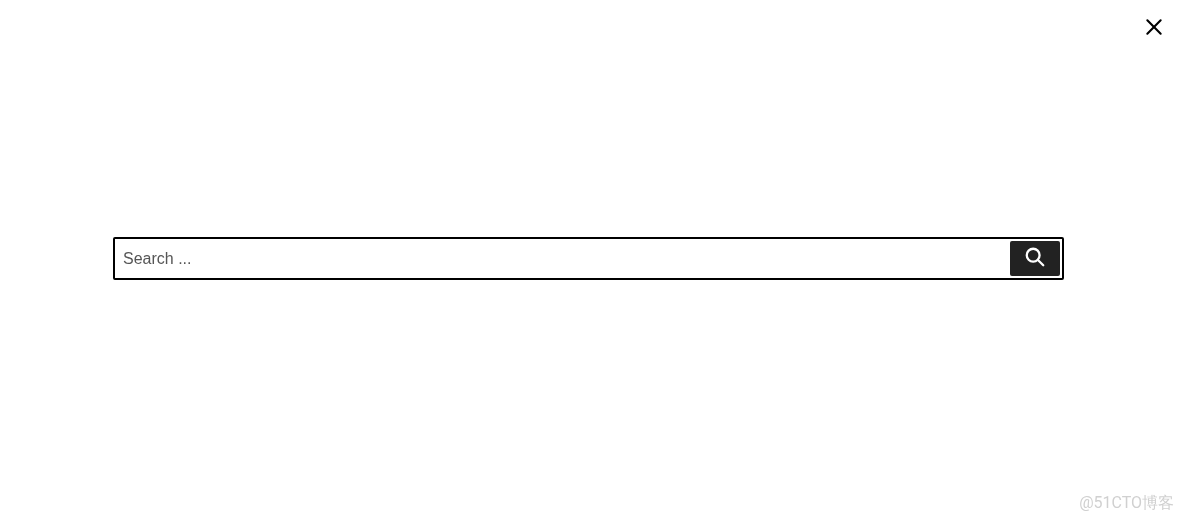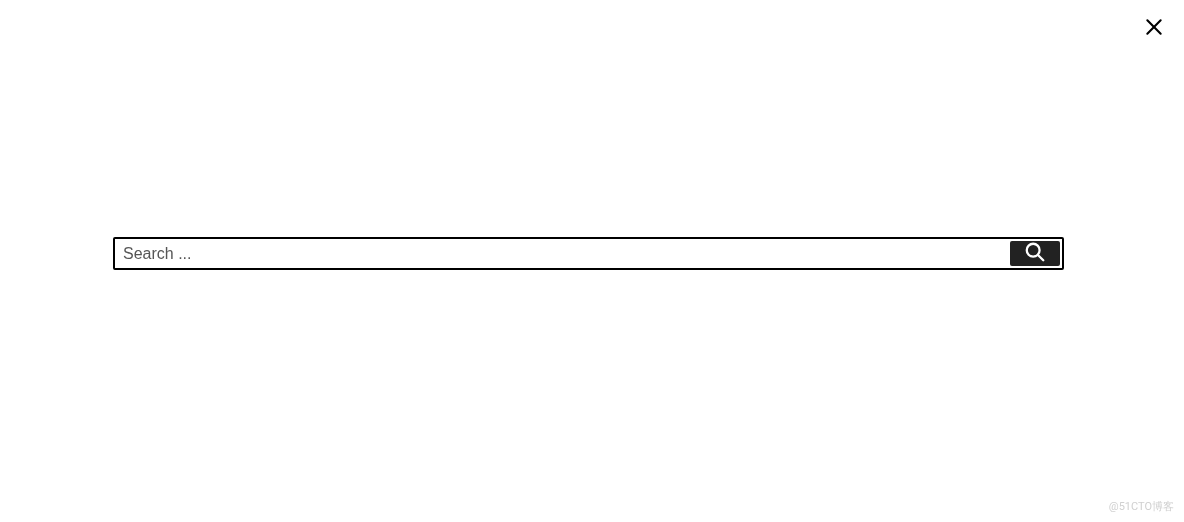--- a/index.html
+++ b/index.html
@@ -30,21 +30,21 @@
     }
     .close-button svg {
       width: 20px;
       height: 20px;
     }
     .search-container {
       position: absolute;
       top: 237px;
       left: 113px;
       width: 951px;
-      height: 33px;
+      height: 43px;
       display: flex;
       border: 2px solid #000000;
       border-radius: 2px;
     }
     .search-input {
       flex: 1;
       border: none;
       outline: none;
       padding: 0 8px;
       font-size: 16px;
@@ -66,21 +66,21 @@
       margin: 2px;
     }
     .search-button svg {
       width: 22px;
       height: 22px;
     }
     .watermark {
       position: absolute;
       bottom: 8px;
       right: 10px;
-      font-size: 11px;
+      font-size: 16px;
       color: #d0d0d0;
       user-select: none;
     }
   </style>
 </head>
 <body>
 
 <button class="close-button">
   <span>
     <svg viewBox="0 0 24 24" fill="none" stroke="#000000" stroke-width="2.5" stroke-linecap="round">

